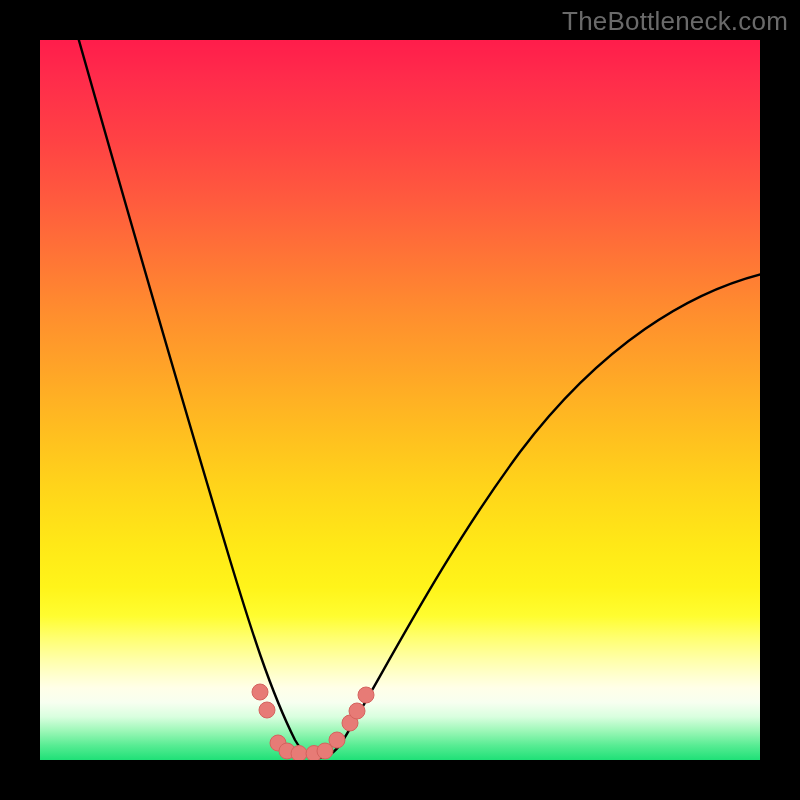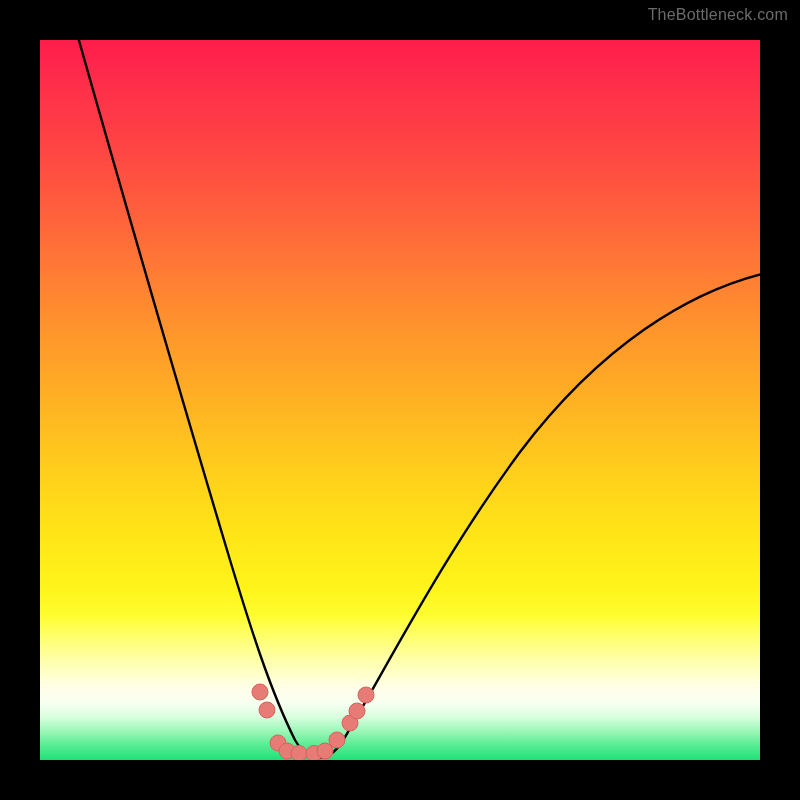--- a/index.html
+++ b/index.html
@@ -56,21 +56,21 @@
   }
   svg.curves {
     position: absolute;
     inset: 0;
   }
   .watermark {
     position: absolute;
     top: 6px;
     right: 12px;
     color: #6a6a6a;
-    font-size: 16px;
+    font-size: 26px;
     font-weight: 400;
     letter-spacing: 0.2px;
     user-select: none;
   }
 </style>
 </head>
 <body>
 
 <div class="frame">
 

